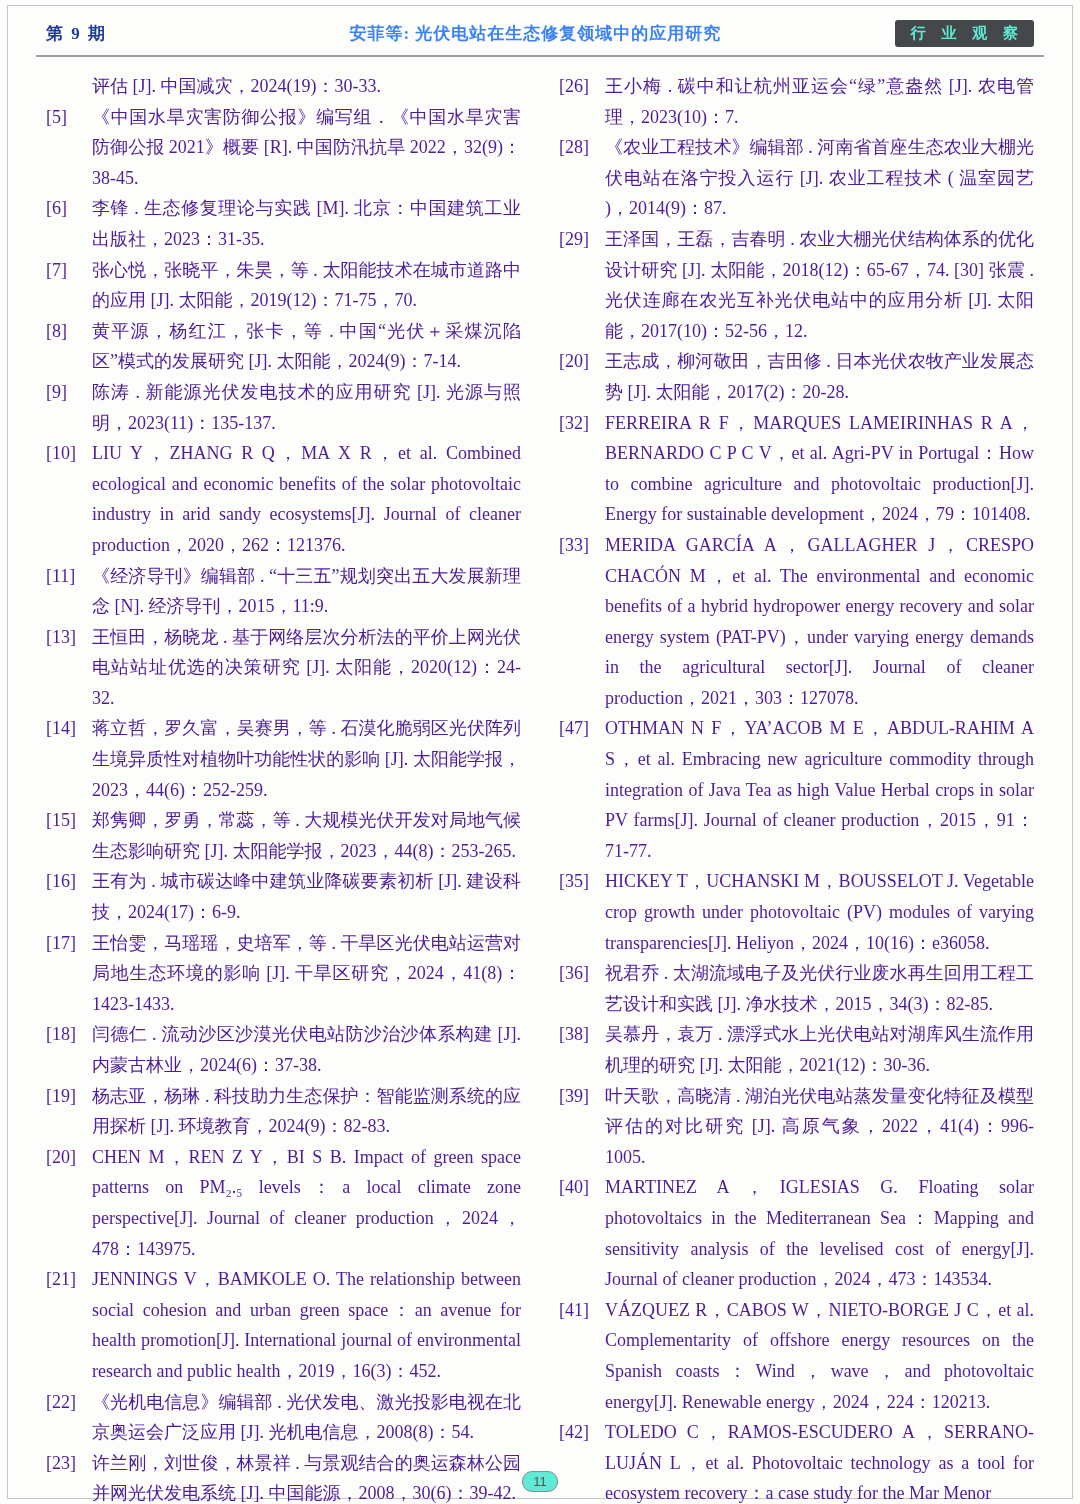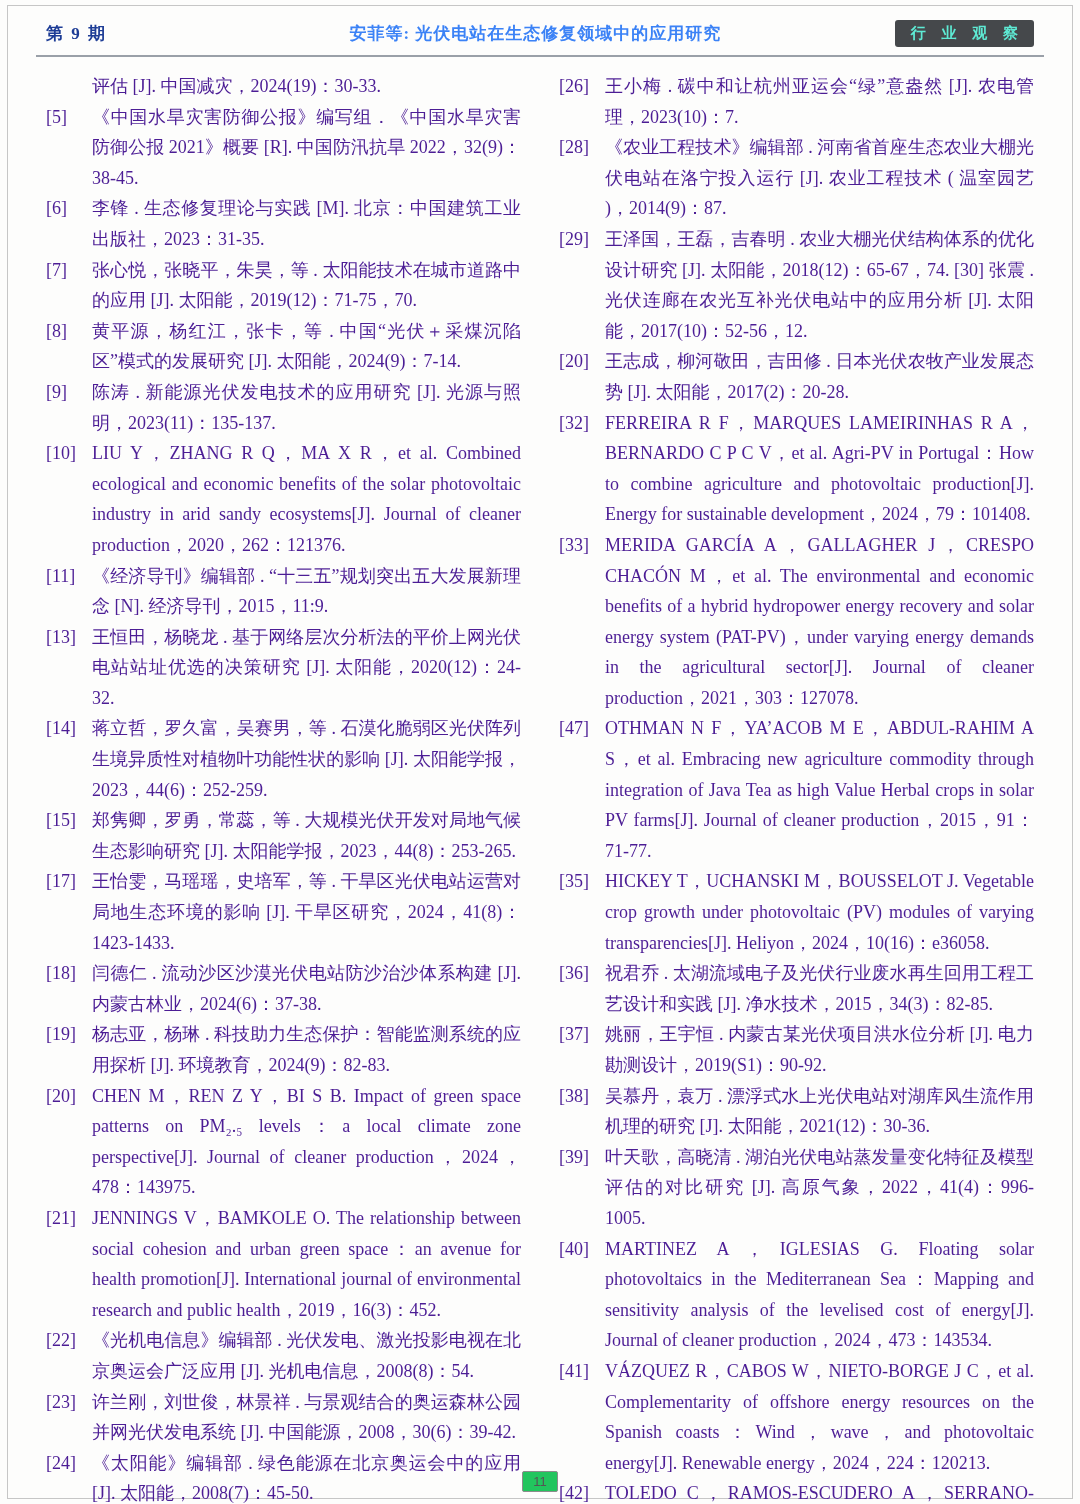--- a/index.html
+++ b/index.html
@@ -54,22 +54,22 @@
   }
   .ref-marker { flex:0 0 46px; white-space:nowrap; }
   .ref-text { flex:1; }
   .footer {
     position:absolute; bottom:12px; left:0; right:0;
     display:flex; justify-content:center;
   }
   .page-num {
     min-width:26px; height:19px;
     border:1px solid #8c8c8c;
-    border-radius:2px;
-    background:#22c55e;
+    border-radius:10px;
+    background:#5eead4;
     color:#555;
     font-size:13px;
     display:flex; align-items:center; justify-content:center;
     padding:0 4px;
     font-family:"Liberation Sans","DejaVu Sans",sans-serif;
   }
 </style>
 </head>
 <body>
 
@@ -123,20 +123,24 @@
           </div>
           <div class="ref">
             <span class="ref-marker">[14]</span>
             <span class="ref-text">蒋立哲，罗久富，吴赛男，等 . 石漠化脆弱区光伏阵列生境异质性对植物叶功能性状的影响 [J]. 太阳能学报，2023，44(6)：252-259.</span>
           </div>
           <div class="ref">
             <span class="ref-marker">[15]</span>
             <span class="ref-text">郑隽卿，罗勇，常蕊，等 . 大规模光伏开发对局地气候生态影响研究 [J]. 太阳能学报，2023，44(8)：253-265.</span>
           </div>
           <div class="ref">
+            <span class="ref-marker">[16]</span>
+            <span class="ref-text">王有为 . 城市碳达峰中建筑业降碳要素初析 [J]. 建设科技，2024(17)：6-9.</span>
+          </div>
+          <div class="ref">
             <span class="ref-marker">[17]</span>
             <span class="ref-text">王怡雯，马瑶瑶，史培军，等 . 干旱区光伏电站运营对局地生态环境的影响 [J]. 干旱区研究，2024，41(8)：1423-1433.</span>
           </div>
           <div class="ref">
             <span class="ref-marker">[18]</span>
             <span class="ref-text">闫德仁 . 流动沙区沙漠光伏电站防沙治沙体系构建 [J]. 内蒙古林业，2024(6)：37-38.</span>
           </div>
           <div class="ref">
             <span class="ref-marker">[19]</span>
             <span class="ref-text">杨志亚，杨琳 . 科技助力生态保护：智能监测系统的应用探析 [J]. 环境教育，2024(9)：82-83.</span>
@@ -195,24 +199,20 @@
             <span class="ref-marker">[47]</span>
             <span class="ref-text">OTHMAN N F，YA’ACOB M E，ABDUL-RAHIM A S，et al. Embracing new agriculture commodity through integration of Java Tea as high Value Herbal crops in solar PV farms[J]. Journal of cleaner production，2015，91：71-77.</span>
           </div>
           <div class="ref">
             <span class="ref-marker">[35]</span>
             <span class="ref-text">HICKEY T，UCHANSKI M，BOUSSELOT J. Vegetable crop growth under photovoltaic (PV) modules of varying transparencies[J]. Heliyon，2024，10(16)：e36058.</span>
           </div>
           <div class="ref">
             <span class="ref-marker">[36]</span>
             <span class="ref-text">祝君乔 . 太湖流域电子及光伏行业废水再生回用工程工艺设计和实践 [J]. 净水技术，2015，34(3)：82-85.</span>
-          </div>
-          <div class="ref">
-            <span class="ref-marker">[37]</span>
-            <span class="ref-text">姚丽，王宇恒 . 内蒙古某光伏项目洪水位分析 [J]. 电力勘测设计，2019(S1)：90-92.</span>
           </div>
           <div class="ref">
             <span class="ref-marker">[38]</span>
             <span class="ref-text">吴慕丹，袁万 . 漂浮式水上光伏电站对湖库风生流作用机理的研究 [J]. 太阳能，2021(12)：30-36.</span>
           </div>
           <div class="ref">
             <span class="ref-marker">[39]</span>
             <span class="ref-text">叶天歌，高晓清 . 湖泊光伏电站蒸发量变化特征及模型评估的对比研究 [J]. 高原气象，2022，41(4)：996-1005.</span>
           </div>
           <div class="ref">

